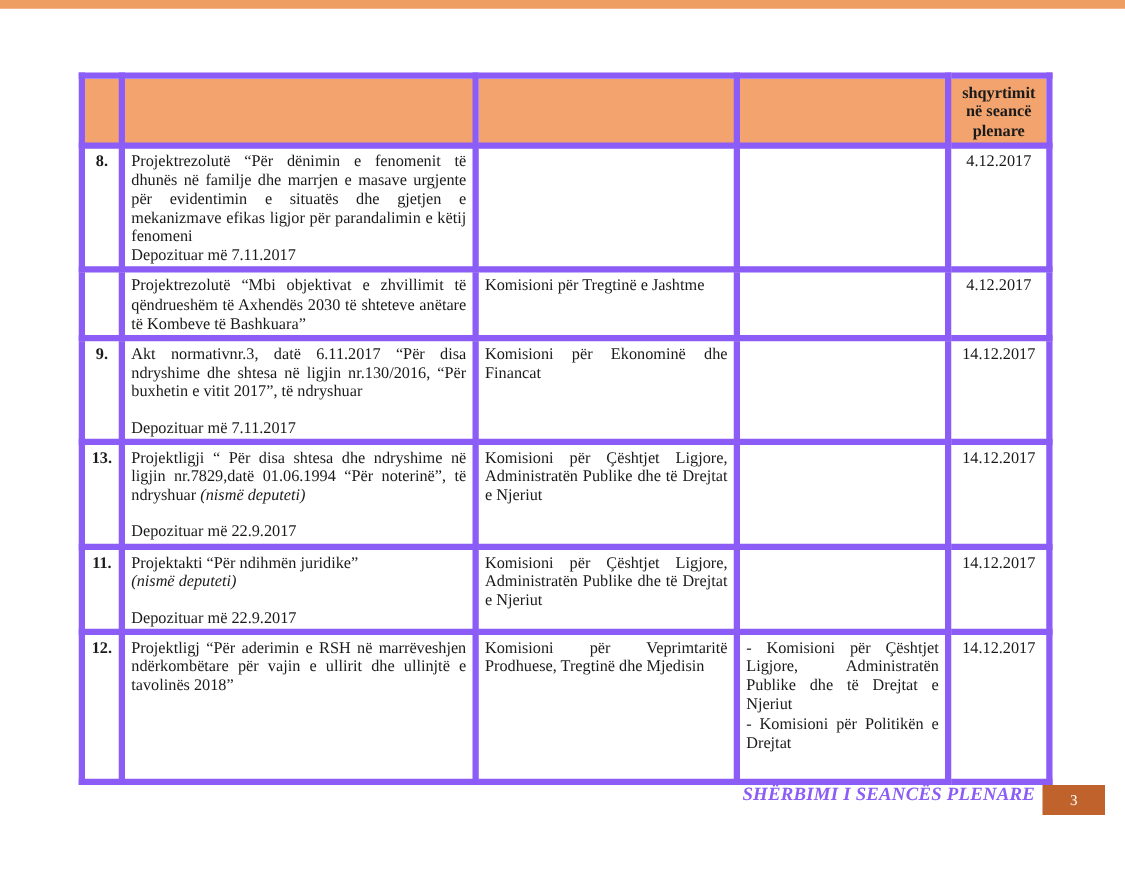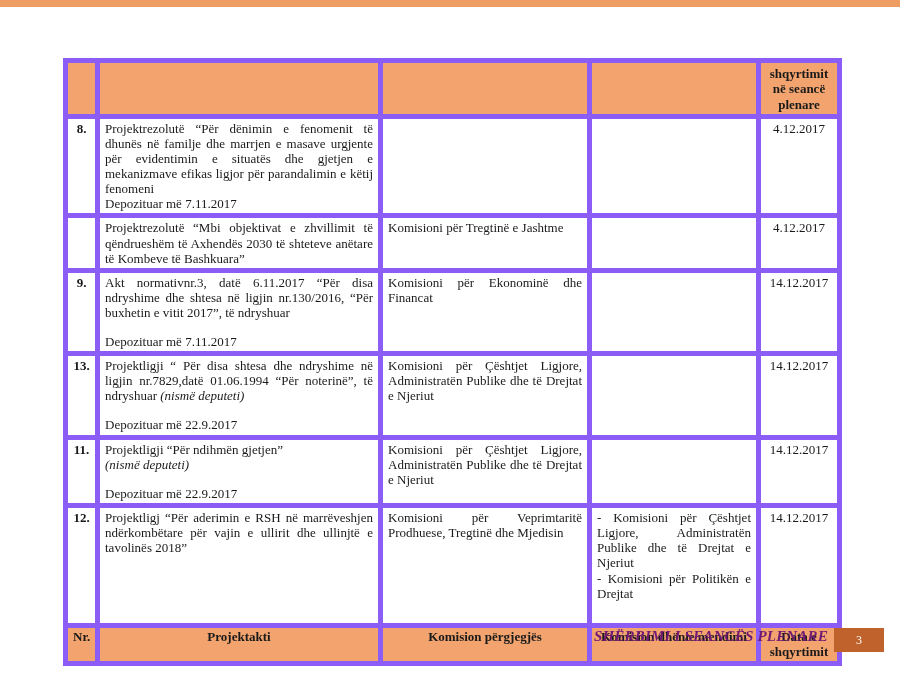--- a/index.html
+++ b/index.html
@@ -22,21 +22,21 @@
   td.men{text-align:justify;}
   td.date{text-align:center;font-weight:normal;}
   td.head{font-weight:bold;text-align:center;vertical-align:middle;line-height:1.12;}
   .plenare-lines{white-space:pre-line;font-weight:bold;text-align:center;display:block;line-height:1.18;padding-top:1px;}
 
   .ital{font-style:italic;}
   .dep{display:block;}
   .gap{margin-top:14px;}
   span:empty,div:empty{display:none;}
   .inline-note{font-style:italic;}
-  .footer-title{position:absolute;left:0;top:628px;width:828px;text-align:right;font-weight:bold;font-style:italic;font-size:15px;color:#701a75;letter-spacing:0.2px;}
+  .footer-title{position:absolute;left:0;top:628px;width:828px;text-align:right;font-weight:bold;font-style:italic;font-size:15px;color:#8b5cf6;letter-spacing:0.2px;}
   .page-badge{position:absolute;left:834px;top:628px;width:50px;height:24px;line-height:24px;text-align:center;color:#ffffff;font-size:12px;}
 </style>
 </head>
 <body>
 
 <div class="page">
 
   <div class="top-bar" style="background:#EE9D63;">
     
   </div>
@@ -102,21 +102,21 @@
         <div class="dep gap">Depozituar më 22.9.2017</div>
       </td>
       <td class="kom"><span>Komisioni për Çështjet Ligjore, Administratën Publike dhe të Drejtat e Njeriut</span></td>
       <td class="men"></td>
       <td class="date"><span>14.12.2017</span></td>
     </tr>
 
     <tr class="h61">
       <td class="nr"><span>11.</span></td>
       <td class="akti">
-        <span>Projektligji “Për ndihmën gjetjen”</span>
+        <span>Projektakti “Për ndihmën juridike”</span>
         <div class="ital">(nismë deputeti)</div>
         <div class="dep gap">Depozituar më 22.9.2017</div>
       </td>
       <td class="kom"><span>Komisioni për Çështjet Ligjore, Administratën Publike dhe të Drejtat e Njeriut</span></td>
       <td class="men"></td>
       <td class="date"><span>14.12.2017</span></td>
     </tr>
 
     <tr class="h110">
       <td class="nr"><span>12.</span></td>
@@ -124,26 +124,19 @@
         <span>Projektligj “Për aderimin e RSH në marrëveshjen ndërkombëtare për vajin e ullirit dhe ullinjtë e tavolinës 2018”</span>
       </td>
       <td class="kom"><span>Komisioni për Veprimtaritë Prodhuese, Tregtinë dhe Mjedisin</span></td>
       <td class="men">
         <div>-   Komisioni për Çështjet Ligjore, Administratën Publike dhe të Drejtat e Njeriut</div>
         <div>- Komisioni për Politikën e Drejtat</div>
       </td>
       <td class="date"><span>14.12.2017</span></td>
     </tr>
 
-    <tr class="h34">
-      <td class="orange head"><span>Nr.</span></td>
-      <td class="orange head"><span>Projektakti</span></td>
-      <td class="orange head"><span>Komision përgjegjës</span></td>
-      <td class="orange head"><span>Komision dhënie mendimi</span></td>
-      <td class="orange head"><span>Data e shqyrtimit</span></td>
-    </tr>
   </tbody>
     </table>
 
   <div class="footer-title">SHËRBIMI I SEANCËS PLENARE</div>
   <div class="page-badge" style="background:#C0622B;">3</div>
 
 </div>
 
 </body></html>

